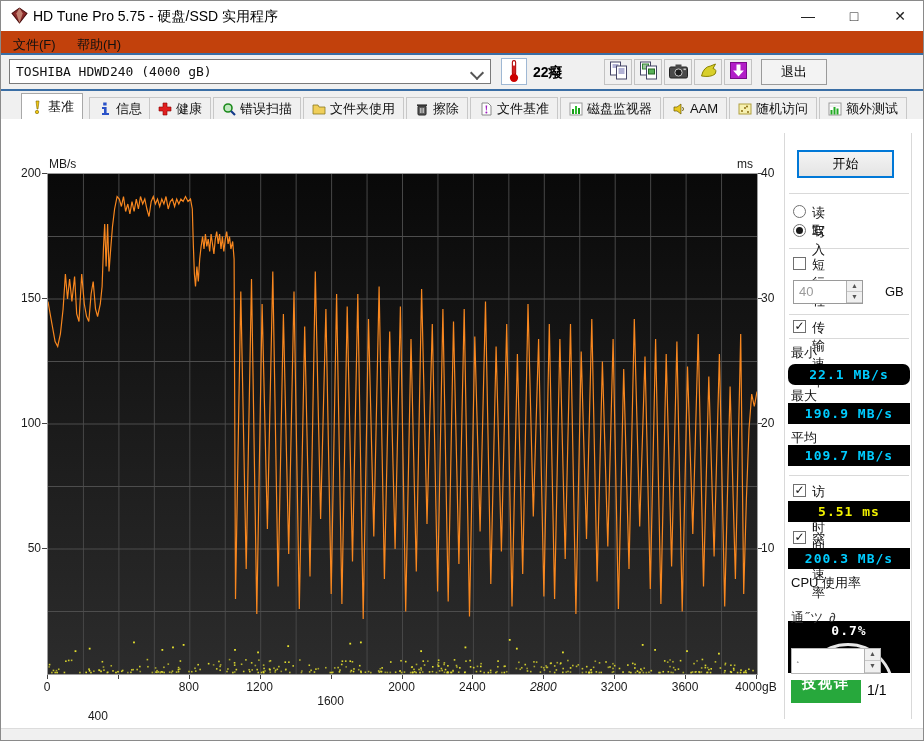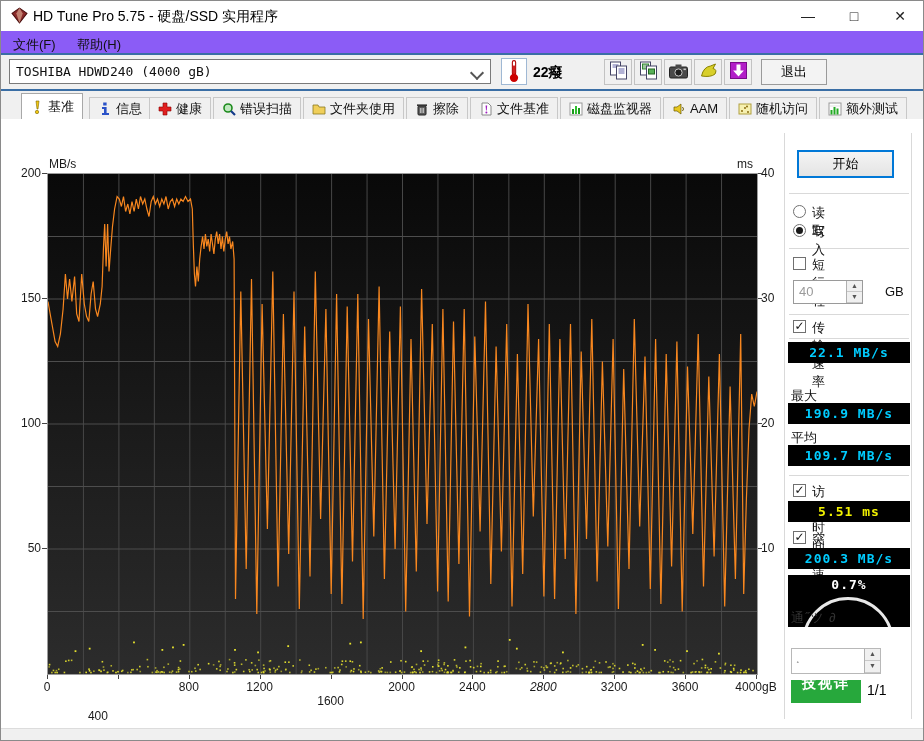--- a/index.html
+++ b/index.html
@@ -3,21 +3,21 @@
 <meta charset="utf-8">
 <style>
   html,body{margin:0;padding:0;background:#d4d4d4;font-family:"Liberation Sans","DejaVu Sans",sans-serif;}
   .window{position:relative;width:924px;height:741px;background:#f0f0f0;border:1px solid #8a8a8a;box-sizing:border-box;overflow:hidden;}
   .abs{position:absolute;}
   
   .titlebar{left:0;top:0;width:100%;height:30px;background:#ffffff;}
   .title-text{left:32px;top:7px;font-size:14px;color:#000;}
   .win-btn{top:0;width:46px;height:30px;text-align:center;line-height:30px;font-size:14px;color:#222;}
   
-  .menubar{left:0;top:30px;width:100%;height:22px;background:#8b5cf6;}
+  .menubar{left:0;top:30px;width:100%;height:22px;background:#c2410c;}
   .menu-item{top:3px;font-size:13px;color:#111;padding:2px 6px;}
   .hr-blue{left:0;width:100%;height:2px;background:#3a6ea5;}
   
   .toolbar{left:0;top:54px;width:100%;height:34px;background:#f0f0f0;}
   .combo{left:8px;top:4px;width:482px;height:25px;background:#fff;border:1px solid #7a7a7a;box-sizing:border-box;}
   .combo-text{left:6px;top:4px;font-size:13px;font-family:"DejaVu Sans Mono","Liberation Mono",monospace;color:#111;}
   .combo-arrow{right:8px;top:8px;width:8px;height:8px;border-right:2px solid #555;border-bottom:2px solid #555;transform:rotate(45deg);}
   .thermo-btn{left:500px;top:3px;width:26px;height:27px;background:#fff;border:1px solid #9fb8d4;box-sizing:border-box;text-align:center;}
   .temp-text{left:532px;top:9px;font-size:14px;font-weight:bold;color:#000;}
   .tool-btn{top:4px;width:28px;height:26px;background:#f0f0f0;border:1px solid #c2c2c2;box-sizing:border-box;display:flex;align-items:center;justify-content:center;}
@@ -757,40 +757,40 @@
       </span>
   </div>
   <span class="abs ctl-label" style="left:884px;top:283px;">GB</span>
 
   <div class="abs" style="left:792px;top:318px;">
     <span class="abs cbox" style="left:0;top:1px;">✓</span>
     <span class="abs ctl-label" style="left:19px;top:0;">传输速率</span>
   </div>
 
   <span class="abs ctl-label" style="left:790px;top:343px;">最小</span>
-  <div class="abs lcd" style="top:341px;">22.1 MB/s</div>
+  <div class="abs lcd" style="top:363px;border-radius:7px;">22.1 MB/s</div>
   <span class="abs ctl-label" style="left:790px;top:386px;">最大</span>
   <div class="abs lcd" style="top:402px;">190.9 MB/s</div>
   <span class="abs ctl-label" style="left:790px;top:428px;">平均</span>
   <div class="abs lcd" style="top:444px;">109.7 MB/s</div>
 
   <div class="abs" style="left:792px;top:482px;">
     <span class="abs cbox" style="left:0;top:1px;">✓</span>
     <span class="abs ctl-label" style="left:19px;top:0;">访问时间</span>
   </div>
   <div class="abs lcd yellow" style="top:500px;">5.51 ms</div>
 
   <div class="abs" style="left:792px;top:529px;">
     <span class="abs cbox" style="left:0;top:1px;">✓</span>
     <span class="abs ctl-label" style="left:19px;top:0;">突发速率</span>
   </div>
   <div class="abs lcd" style="top:547px;">200.3 MB/s</div>
 
   <span class="abs ctl-label" style="left:790px;top:573px;">CPU 使用率</span>
-  <div class="abs lcd white" style="top:574px;height:52px;line-height:20px;overflow:hidden;">
+  <div class="abs lcd white" style="top:620px;height:52px;line-height:20px;overflow:hidden;">
     <span>0.7%</span>
     <div style="position:absolute;left:14px;top:22px;width:92px;height:92px;border:3px solid #e8e8e8;border-radius:50%;box-sizing:border-box;"></div>
   </div>
 
   <span class="abs garbled">通˝ツ ∂</span>
   <div class="abs spinbox" style="left:790px;top:647px;width:90px;height:26px;display:flex;border-color:#b8b8b8;">
     <span style="flex:1;font-size:11px;color:#888;line-height:22px;padding-left:4px;">˖</span>
     <span class="spin-btns">
         <div>▲</div>
         <div>▼</div>

